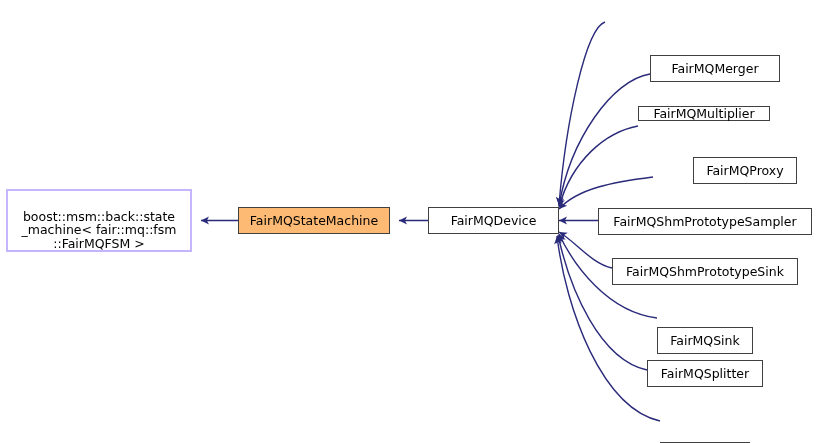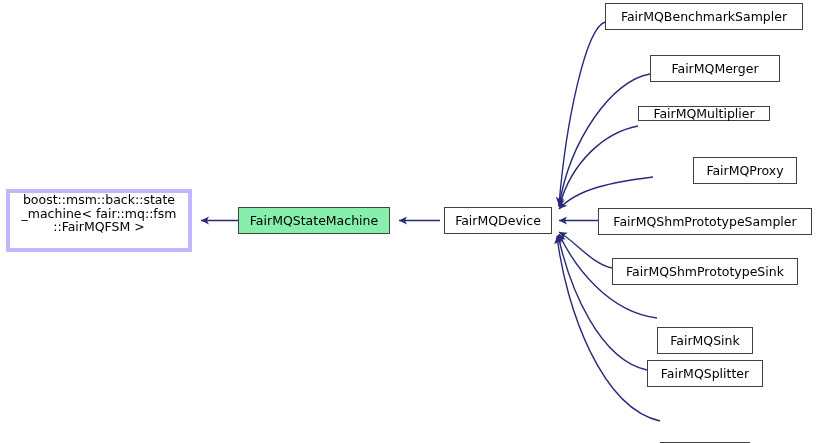--- a/index.html
+++ b/index.html
@@ -36,26 +36,26 @@
     background: #ffffff;
     border: 1px solid #404040;
     font-size: 12.5px;
     line-height: 13.5px;
     color: #000000;
     text-align: center;
     white-space: pre-line;
     z-index: 2;
   }
   .node.highlight {
-    background: #86efac;
+    background: #fdba74;
     border: 1px solid #404040;
   }
   .node.soft {
-    border: 4px solid #c4b5fd;
-    align-items: flex-start;
+    border: 2px solid #c4b5fd;
+    align-items: flex-end;
   }
   .node-label {
     display: block;
     padding: 0 4px;
   }
 </style>
 </head>
 <body>
 
 <div id="diagram">
@@ -93,27 +93,24 @@
   <div class="node soft" style="left:6px; top:189px; width:186px; height:63px;">
     <span class="node-label">boost::msm::back::state
 _machine&lt; fair::mq::fsm
 ::FairMQFSM &gt;</span>
   </div>
 
   <div class="node highlight" style="left:238px; top:207px; width:152px; height:27px;">
     <span class="node-label">FairMQStateMachine</span>
   </div>
 
-  <div class="node" style="left:444px; top:207px; width:108px; height:27px;text-align:center;">
+  <div class="node" style="left:428px; top:207px; width:131px; height:27px;text-align:center;">
     <span class="node-label">FairMQDevice</span>
   </div>
 
-  <div class="node" style="left:605px; top:3px; width:198px; height:27px;">
-    <span class="node-label">FairMQBenchmarkSampler</span>
-  </div>
 
   <div class="node" style="left:650px; top:55px; width:130px; height:27px;">
     <span class="node-label">FairMQMerger</span>
   </div>
 
   <div class="node" style="left:638px; top:106px; width:132px; height:15px;">
     <span class="node-label">FairMQMultiplier</span>
   </div>
 
   <div class="node" style="left:653px; top:157px; width:104px; height:27px;margin-left:40px;">

